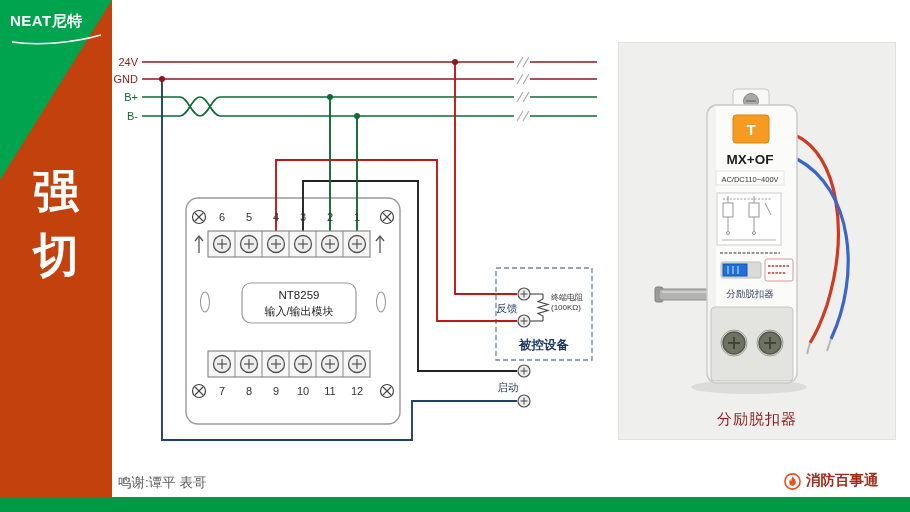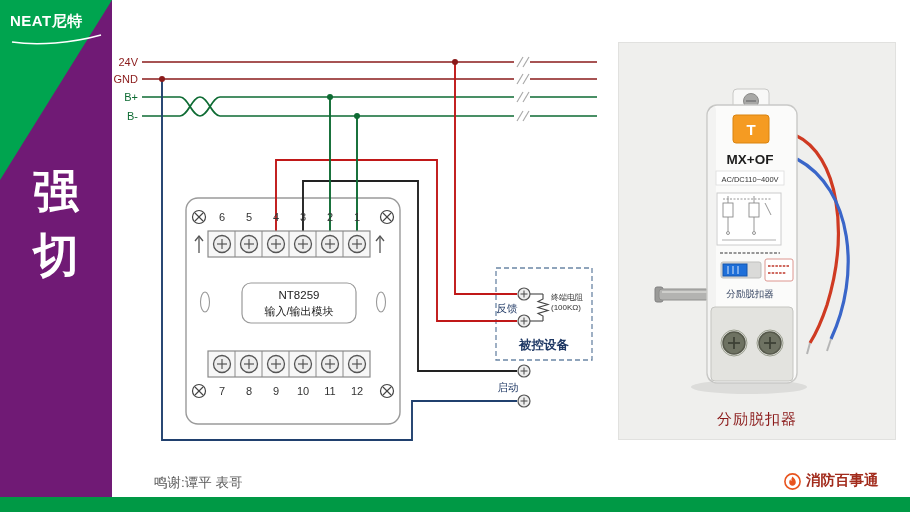--- a/index.html
+++ b/index.html
@@ -1,30 +1,30 @@
 <!DOCTYPE html>
 <html><head>
 <meta charset="utf-8">
 <style>
   html,body{margin:0;padding:0;background:#fff;}
   .stage{position:relative;width:910px;height:512px;background:#ffffff;overflow:hidden;
          font-family:"Liberation Sans", sans-serif;}
   
-  .sidebar{position:absolute;left:0;top:0;width:112px;height:512px;background:#701a75;}
+  .sidebar{position:absolute;left:0;top:0;width:112px;height:512px;background:#c2410c;}
   .sidebar .diag{position:absolute;left:0;top:0;width:112px;height:180px;
                  background:#00a44f;clip-path:polygon(0 0,100% 0,0 100%);}
   .logo{position:absolute;left:10px;top:12px;width:94px;color:#fff;font-weight:bold;
         font-size:15px;letter-spacing:.5px;white-space:nowrap;}
   .logo svg{display:block;margin-top:2px;}
   .vtitle{position:absolute;left:0;width:112px;text-align:center;color:#fff;
           font-size:46px;font-weight:600;line-height:1;}
   .vt1{top:168px;} .vt2{top:232px;}
   
   .bottombar{position:absolute;left:0;top:497px;width:910px;height:15px;background:#009945;}
-  .credits{position:absolute;left:118px;top:474px;font-size:13.5px;color:#5a5a5a;margin-left:36px;}
+  .credits{position:absolute;left:118px;top:474px;font-size:13.5px;color:#5a5a5a;}
   .brandbox{position:absolute;left:784px;top:471px;display:flex;align-items:flex-end;gap:5px;}
   .brandbox .btxt{font-size:14.5px;font-weight:bold;color:#a22b1c;}
   
   .diagram{position:absolute;left:0;top:0;pointer-events:none;}
   .diagram text{font-family:"Liberation Sans", sans-serif;}
   
   .panel{position:absolute;left:618px;top:42px;width:278px;height:398px;background:#efefed;
          border:1px solid #e1e1df;box-sizing:border-box;}
   .panel .caption{position:absolute;left:0;bottom:10px;width:100%;text-align:center;
                   font-size:15px;color:#8b1a1a;letter-spacing:1px;}

